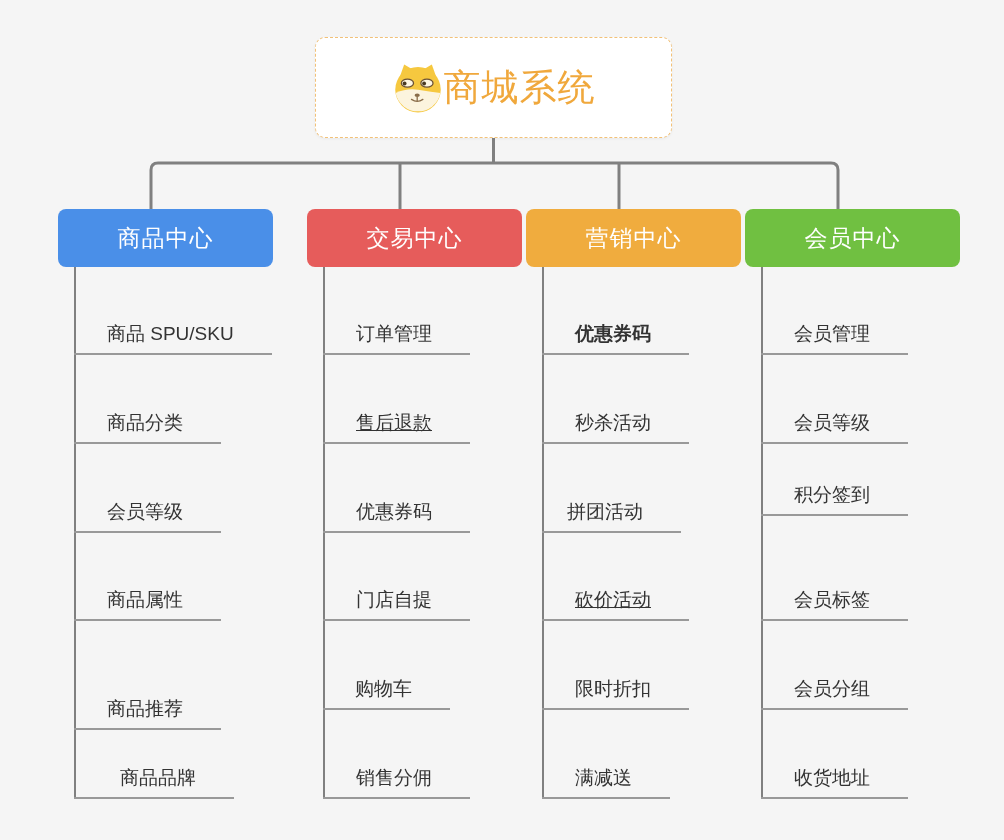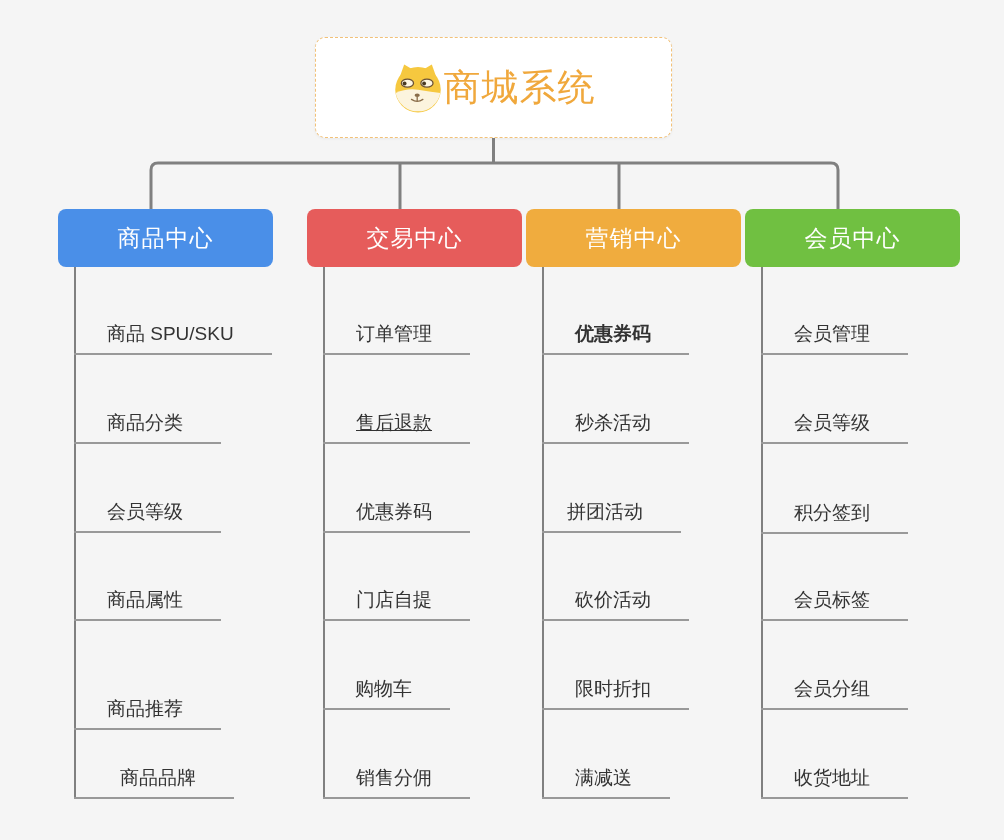--- a/index.html
+++ b/index.html
@@ -139,28 +139,28 @@
         <div class="leaf" style="top: 379px;">门店自提</div>
         <div class="leaf" style="top: 468px; padding-left: 32px;">购物车</div>
         <div class="leaf" style="top: 557px;">销售分佣</div>
       </div>
       <div class="col" style="left: 526px;">
         <div class="branch-box" style="background: rgb(240, 172, 62);">营销中心</div>
         <div class="spine"></div>
         <div class="leaf" style="top: 113px; font-weight: bold;">优惠券码</div>
         <div class="leaf" style="top: 202px;">秒杀活动</div>
         <div class="leaf" style="top: 291px; padding-left: 25px;">拼团活动</div>
-        <div class="leaf" style="top: 379px;">砍价活动</div>
+        <div class="leaf" style="top: 379px; text-decoration: underline;">砍价活动</div>
         <div class="leaf" style="top: 468px;">限时折扣</div>
         <div class="leaf" style="top: 557px;">满减送</div>
       </div>
       <div class="col" style="left: 745px;">
         <div class="branch-box" style="background: rgb(112, 192, 65);">会员中心</div>
         <div class="spine"></div>
         <div class="leaf" style="top: 113px;">会员管理</div>
         <div class="leaf" style="top: 202px;">会员等级</div>
-        <div class="leaf" style="top: 292px; font-family: Liberation Serif, serif;">积分签到</div>
+        <div class="leaf" style="top: 274px; font-family: Liberation Serif, serif;">积分签到</div>
         <div class="leaf" style="top: 379px;">会员标签</div>
         <div class="leaf" style="top: 468px;">会员分组</div>
         <div class="leaf" style="top: 557px;">收货地址</div>
       </div>
     </div>
 </div>
 
 </body></html>

